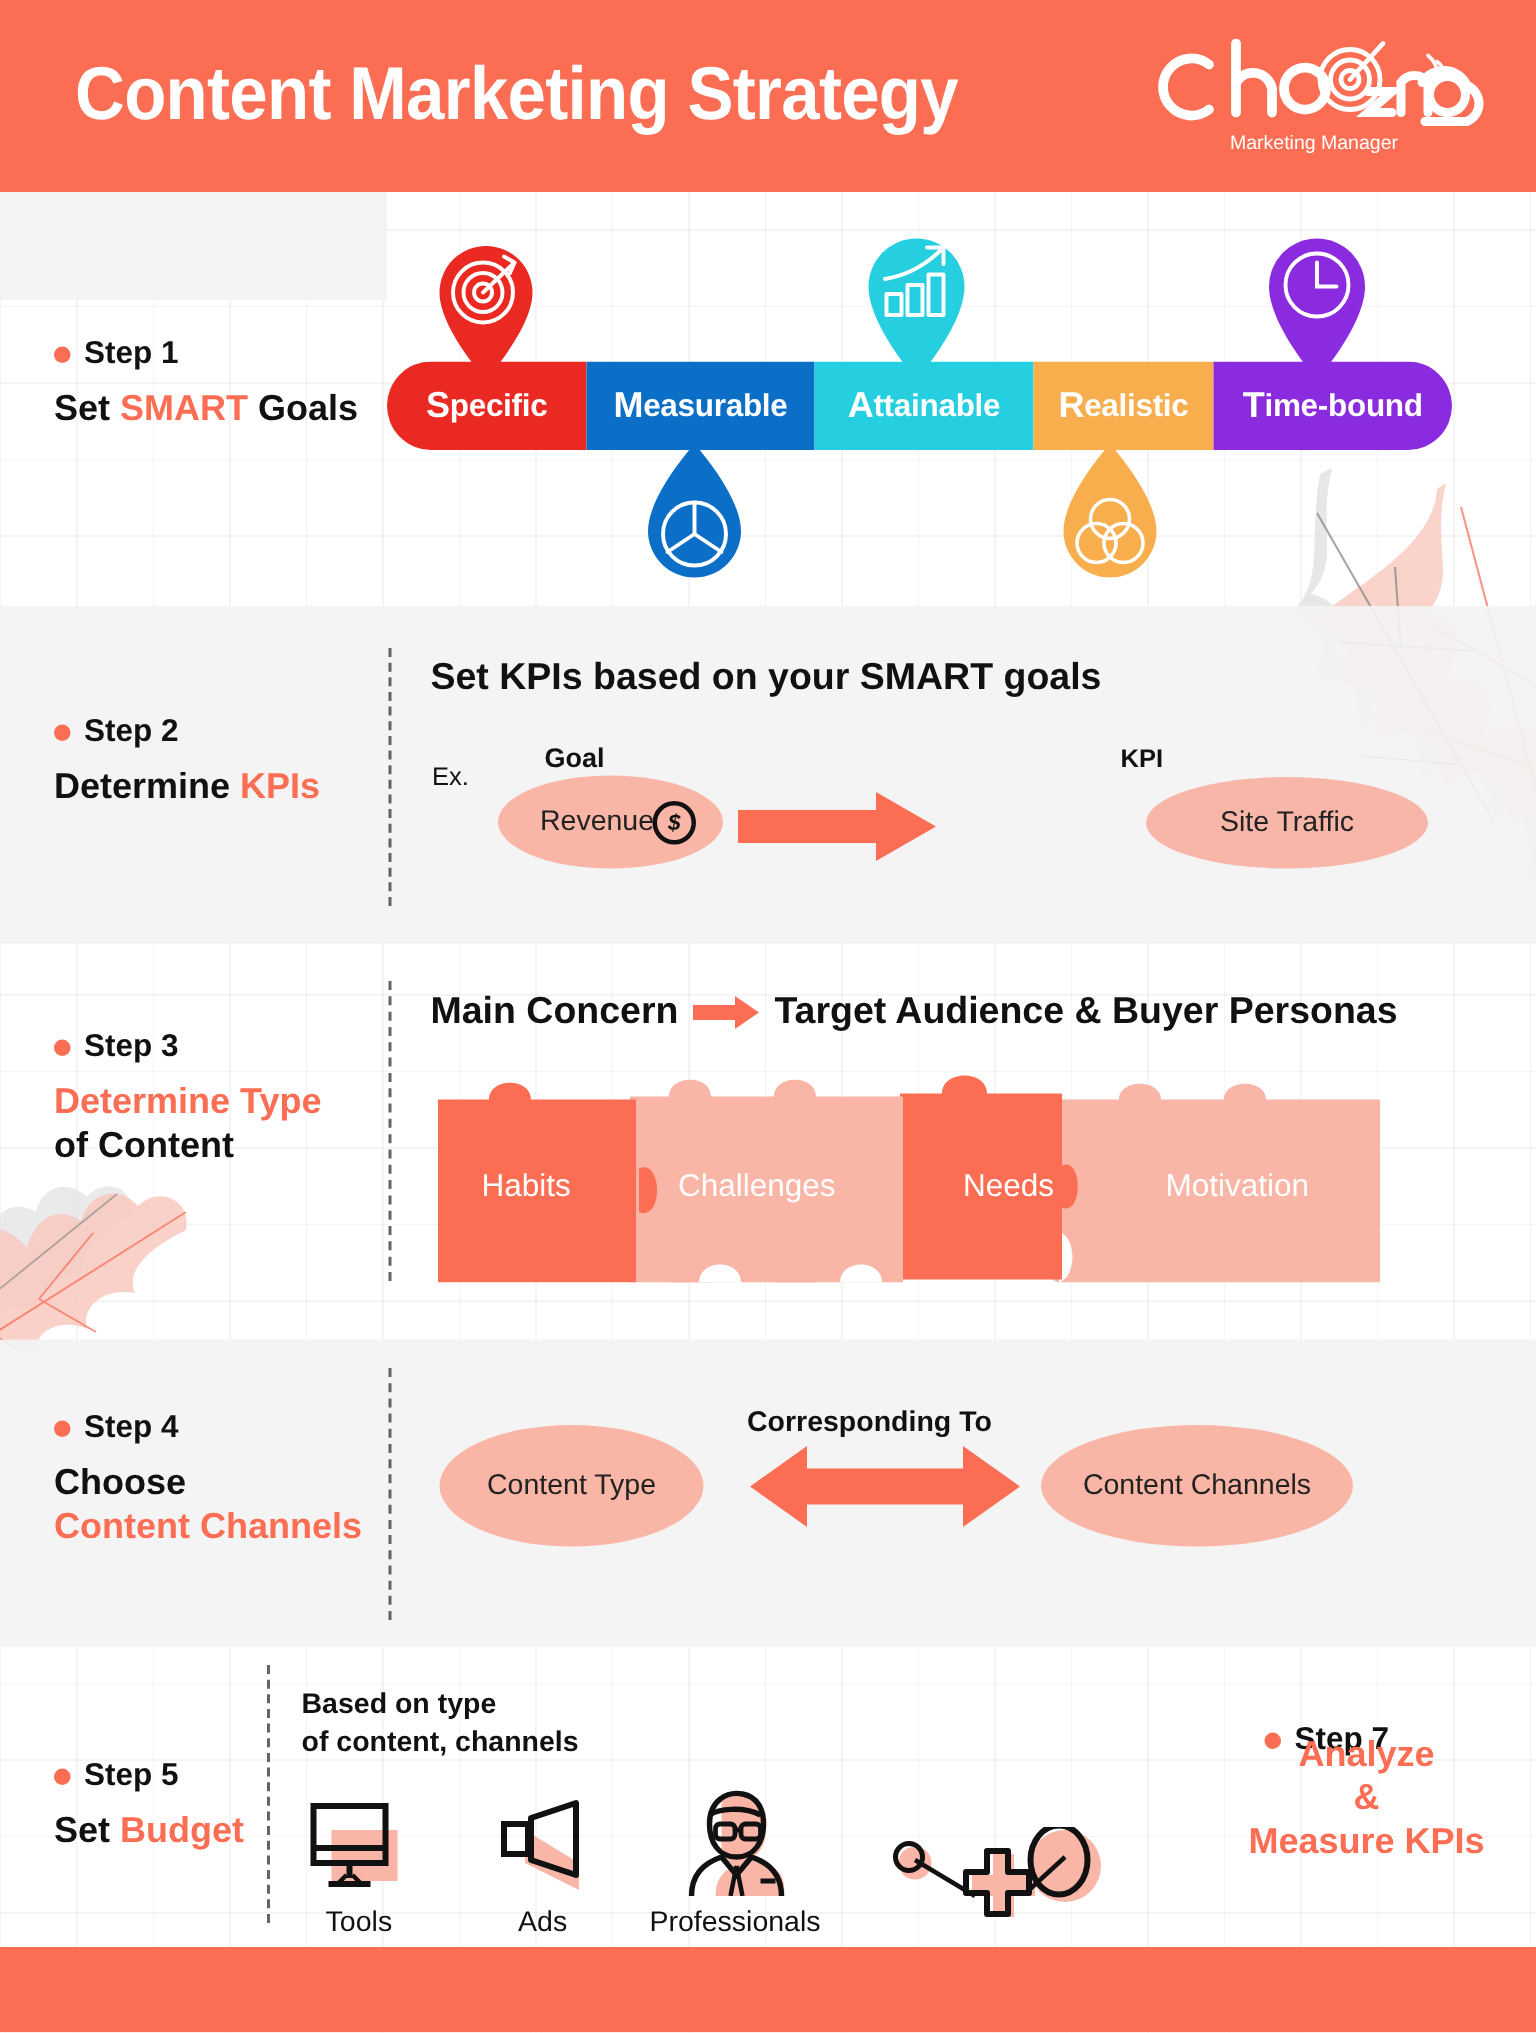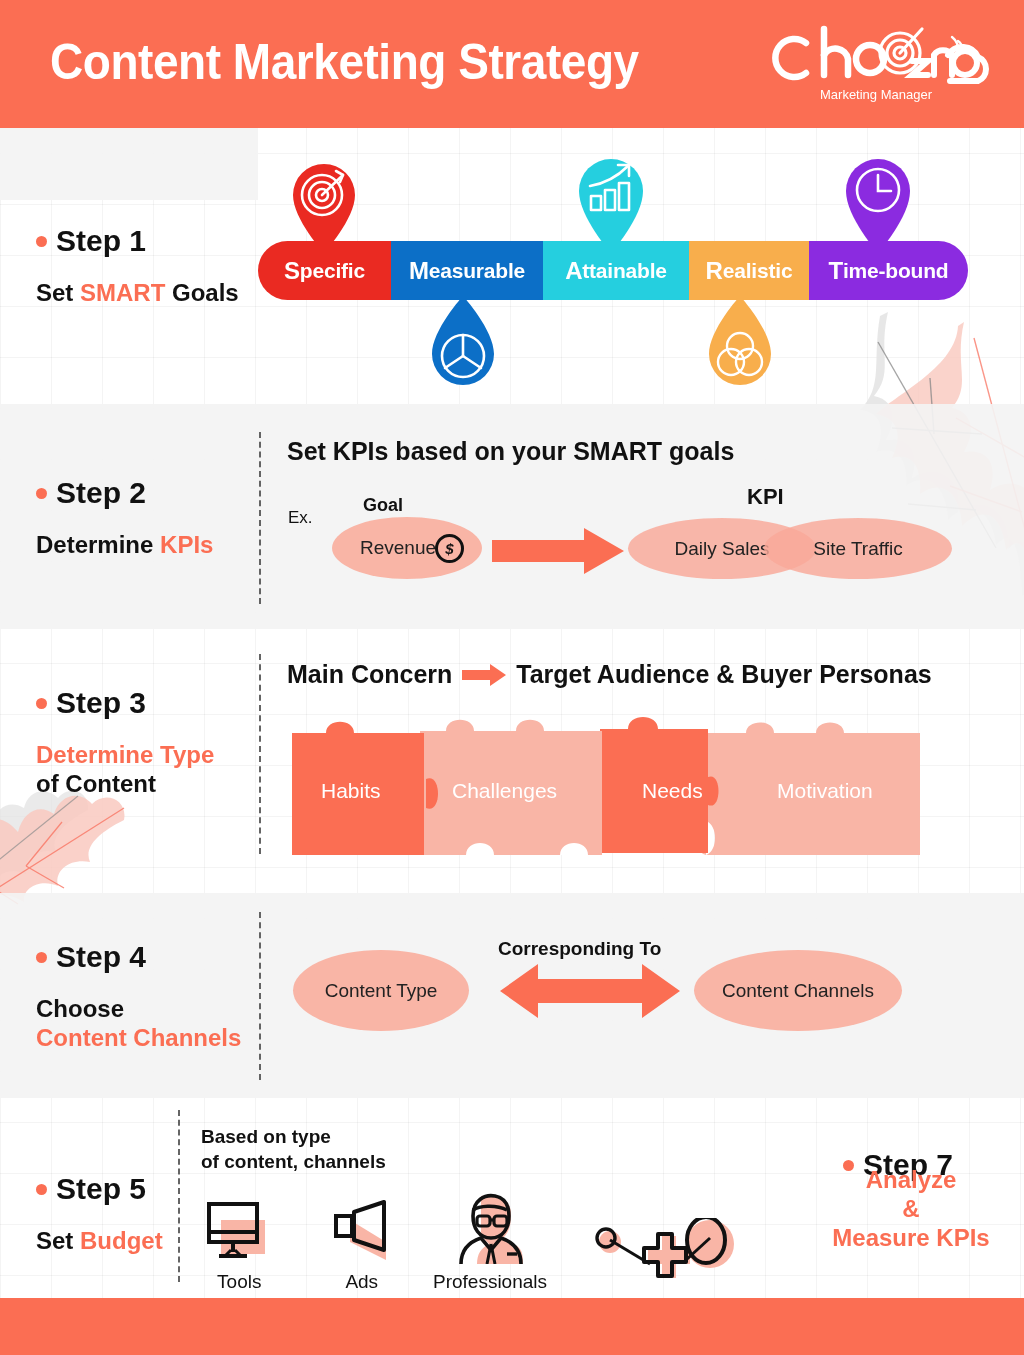--- a/index.html
+++ b/index.html
@@ -55,30 +55,30 @@
 
   
   .leaf { position: absolute; pointer-events: none; }
   .leaf-right { right: -22px; top: 300px; width: 200px; height: 300px; }
   .leaf-left { left: -44px; top: 760px; width: 190px; height: 180px; }
 
   
   .step-label { position: absolute; }
   .step-head {
     display: flex; align-items: center; gap: 9px;
-    font-size: 30px; font-weight: bold; color: #111;
+    font-size: 21px; font-weight: bold; color: #111;
     white-space: nowrap;
   }
   .step-dot {
     width: 11px; height: 11px; border-radius: 50%;
     background: #FB6E53; flex: 0 0 auto;
   }
   .step-sub {
     font-size: 24px; font-weight: bold; color: #111;
-    margin-top: 22px; line-height: 1.12; white-space: nowrap;
+    margin-top: 12px; line-height: 1.12; white-space: nowrap;
   }
   .hl { color: #FB6E53; }
   .all-hl { color: #FB6E53; }
 
   
   .vdash {
     position: absolute; width: 0;
     border-left: 2px dashed #4a4a4a;
     opacity: 0.85;
   }
@@ -101,21 +101,21 @@
   }
   .pin svg { display: block; }
 
   
   .s2-title {
     position: absolute; left: 287px; top: 437px;
     font-size: 25px; font-weight: bold; color: #111;
   }
   .s2-ex { position: absolute; left: 288px; top: 508px; font-size: 17px; color: #111; }
   .s2-goal-lbl { position: absolute; left: 363px; top: 495px; font-size: 18px; font-weight: bold; color: #111; }
-  .s2-kpi-lbl { position: absolute; left: 747px; top: 484px; font-size: 22px; font-weight: bold; color: #111; }
+  .s2-kpi-lbl { position: absolute; left: 747px; top: 496px; font-size: 17px; font-weight: bold; color: #111; }
   .ellipse {
     position: absolute; border-radius: 50%;
     display: flex; align-items: center; justify-content: center;
     color: #222;
   }
   .e-revenue { left: 332px; top: 517px; width: 150px; height: 62px; background: #F9B5A6; font-size: 19px; }
   .e-revenue span { margin-right: 18px; }
   .coin {
     position: absolute; left: 435px; top: 534px; width: 29px; height: 29px;
     border: 3px solid #111; border-radius: 50%; background: #F9B5A6;
@@ -346,23 +346,20 @@
     <span>Revenue</span>
   </div>
   <div class="coin">
     <span>$</span>
   </div>
 
   <svg class="arrow-r" style="left:492px; top:528px;" width="132" height="46" viewBox="0 0 132 46">
     <path d="M0 12 L92 12 L92 0 L132 23 L92 46 L92 34 L0 34 Z" fill="#FB6E53"></path>
   </svg>
 
-  <div class="ellipse e-daily">
-    <span>Daily Sales</span>
-  </div>
   <div class="ellipse e-site">
     <span>Site Traffic</span>
   </div>
 
   <div class="vdash" style="left:259px; top:654px; height:200px;"></div>
   <div class="step-label" style="left:36px; top:686px;">
     <div class="step-head">
       <span class="step-dot"></span>
       <span>Step 3</span>
     </div>

